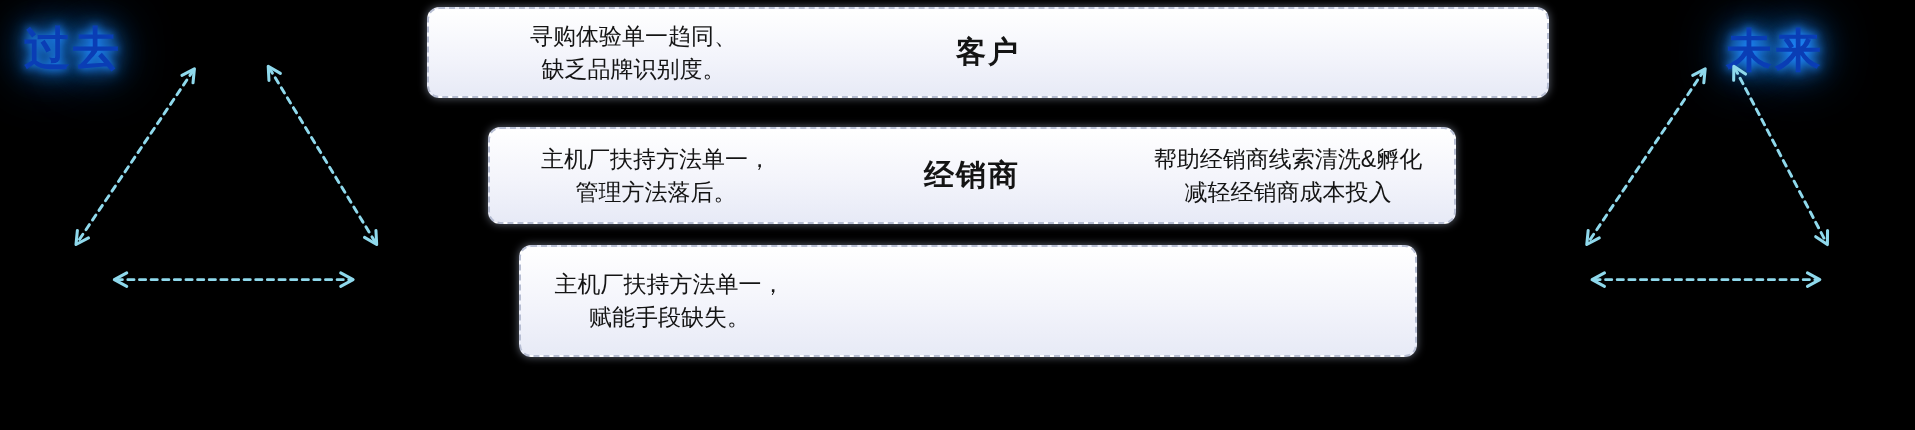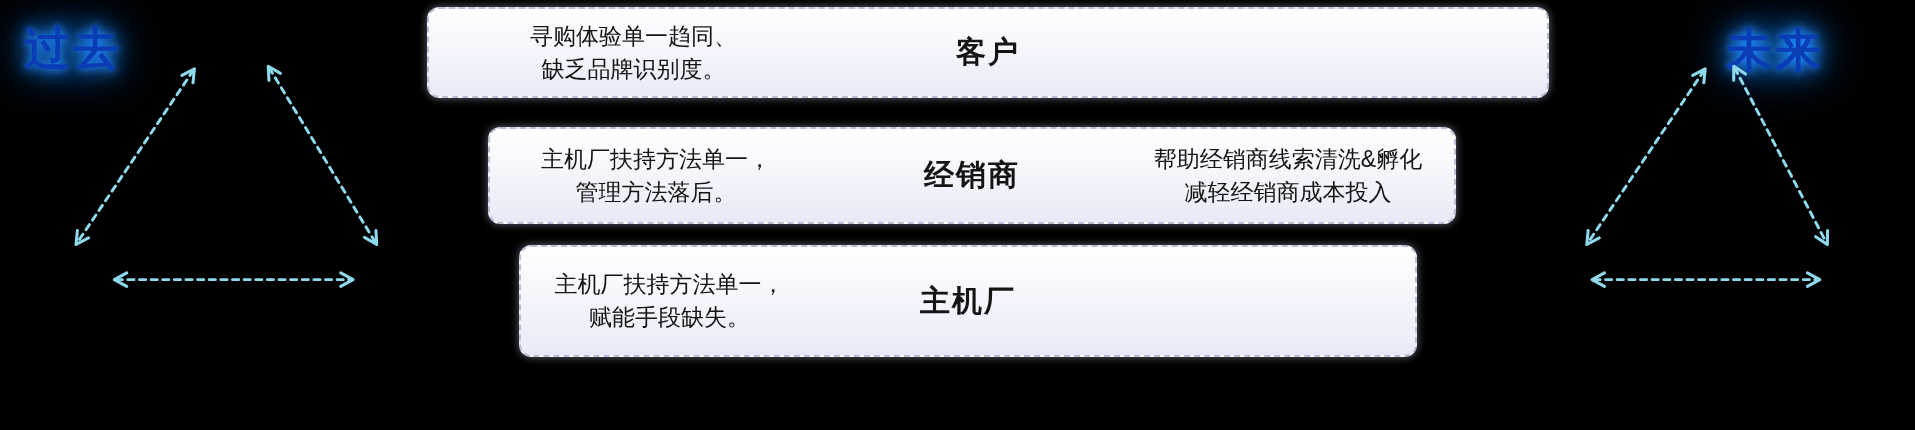--- a/index.html
+++ b/index.html
@@ -120,16 +120,15 @@
     <div class="cell">主机厂扶持方法单一，
 管理方法落后。</div>
     <div class="cell center-label">经销商</div>
     <div class="cell">帮助经销商线索清洗&amp;孵化
 减轻经销商成本投入</div>
   </div>
 
   <div class="row-box oem">
     <div class="cell">主机厂扶持方法单一，
 赋能手段缺失。</div>
-    <div class="cell center-label">主机厂</div>
   </div>
 
 </div>
 
 </body></html>

